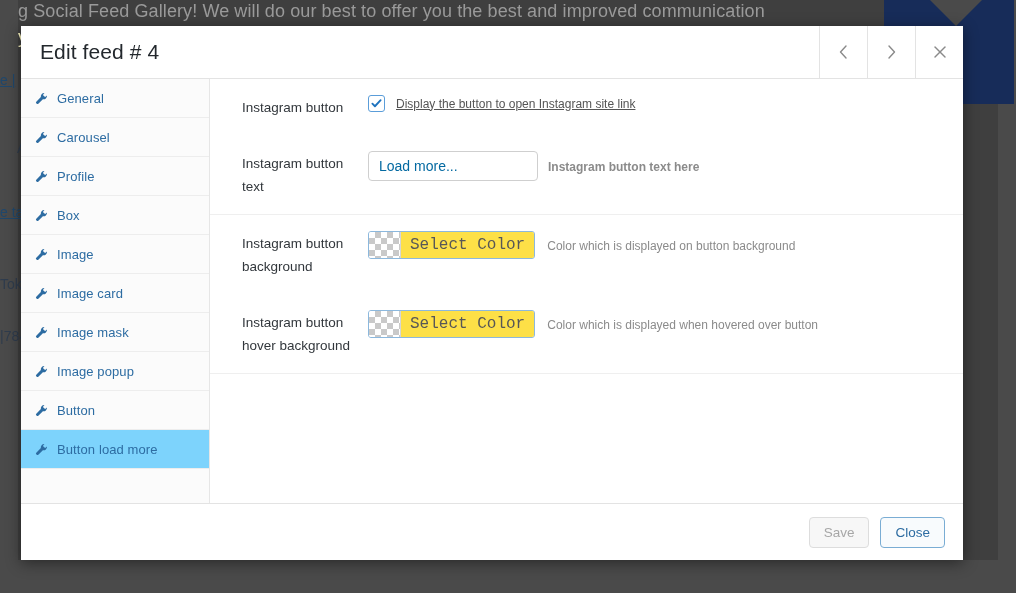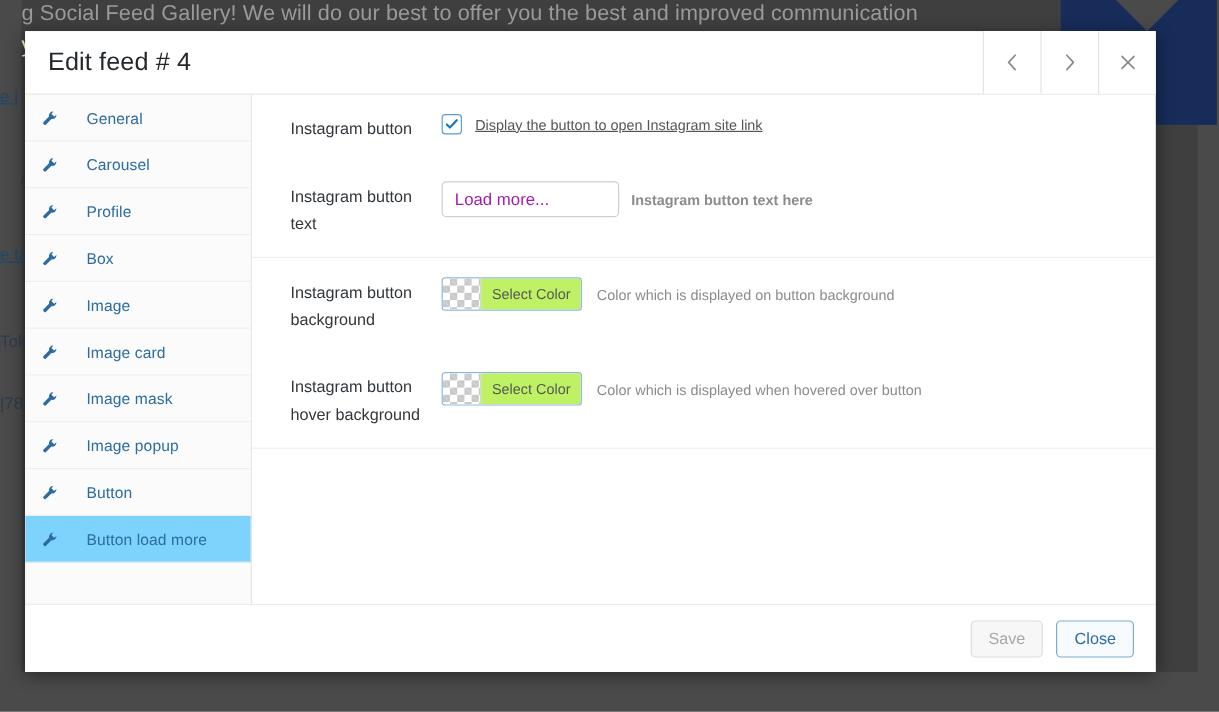--- a/index.html
+++ b/index.html
@@ -160,21 +160,20 @@
   }
   .side-item {
     height: 39px;
     display: flex;
     align-items: center;
     padding-left: 12px;
     border-bottom: 1px solid #ededed;
     cursor: pointer;
     background: #fbfbfb;
     box-sizing: border-box;
-    gap: 15px;
   }
   .side-item.active { background: #7dd3fc; }
   .side-icon {
     width: 17px;
     flex: 0 0 17px;
     display: flex;
     align-items: center;
     justify-content: center;
     margin-right: 7px;
   }
@@ -236,27 +235,27 @@
   .cbox svg { display: block; }
   .cb-text {
     margin-left: 11px;
     font-size: 12px;
     color: #555555;
     text-decoration: underline;
   }
 
   
   .text-input {
-    width: 148px;
+    width: 170px;
     height: 30px;
     border: 1px solid #cfcfcf;
     border-radius: 4px;
     padding: 14px 10px;
     font-size: 14px;
-    color: #a21caf;
+    color: #0369a1;
     font-family: "Liberation Sans", sans-serif;
     box-sizing: border-box;
     background: #fff;
     outline: none;
   }
   .input-help { margin-left: 10px; font-weight: bold; }
 
   
   .color-btn {
     height: 28px;
@@ -278,25 +277,25 @@
       linear-gradient(45deg, #c9c9c9 25%, transparent 25%, transparent 75%, #c9c9c9 75%),
       linear-gradient(45deg, #c9c9c9 25%, transparent 25%, transparent 75%, #c9c9c9 75%);
     background-size: 12px 12px;
     background-position: 0 0, 6px 6px;
     border-right: 1px solid #d6d6d6;
   }
   .color-label {
     display: flex;
     align-items: center;
     padding: 0 9px;
-    font-size: 12px;
+    font-size: 16px;
     color: #575757;
-    background: #bef264;
+    background: #fde047;
     white-space: nowrap;
-    font-family: Liberation Sans, sans-serif;
+    font-family: Liberation Mono, monospace;
   }
   .color-help { margin-left: 12px; }
 
   
   .modal-footer {
     height: 56px;
     flex: 0 0 56px;
     display: flex;
     align-items: center;
     justify-content: flex-end;

